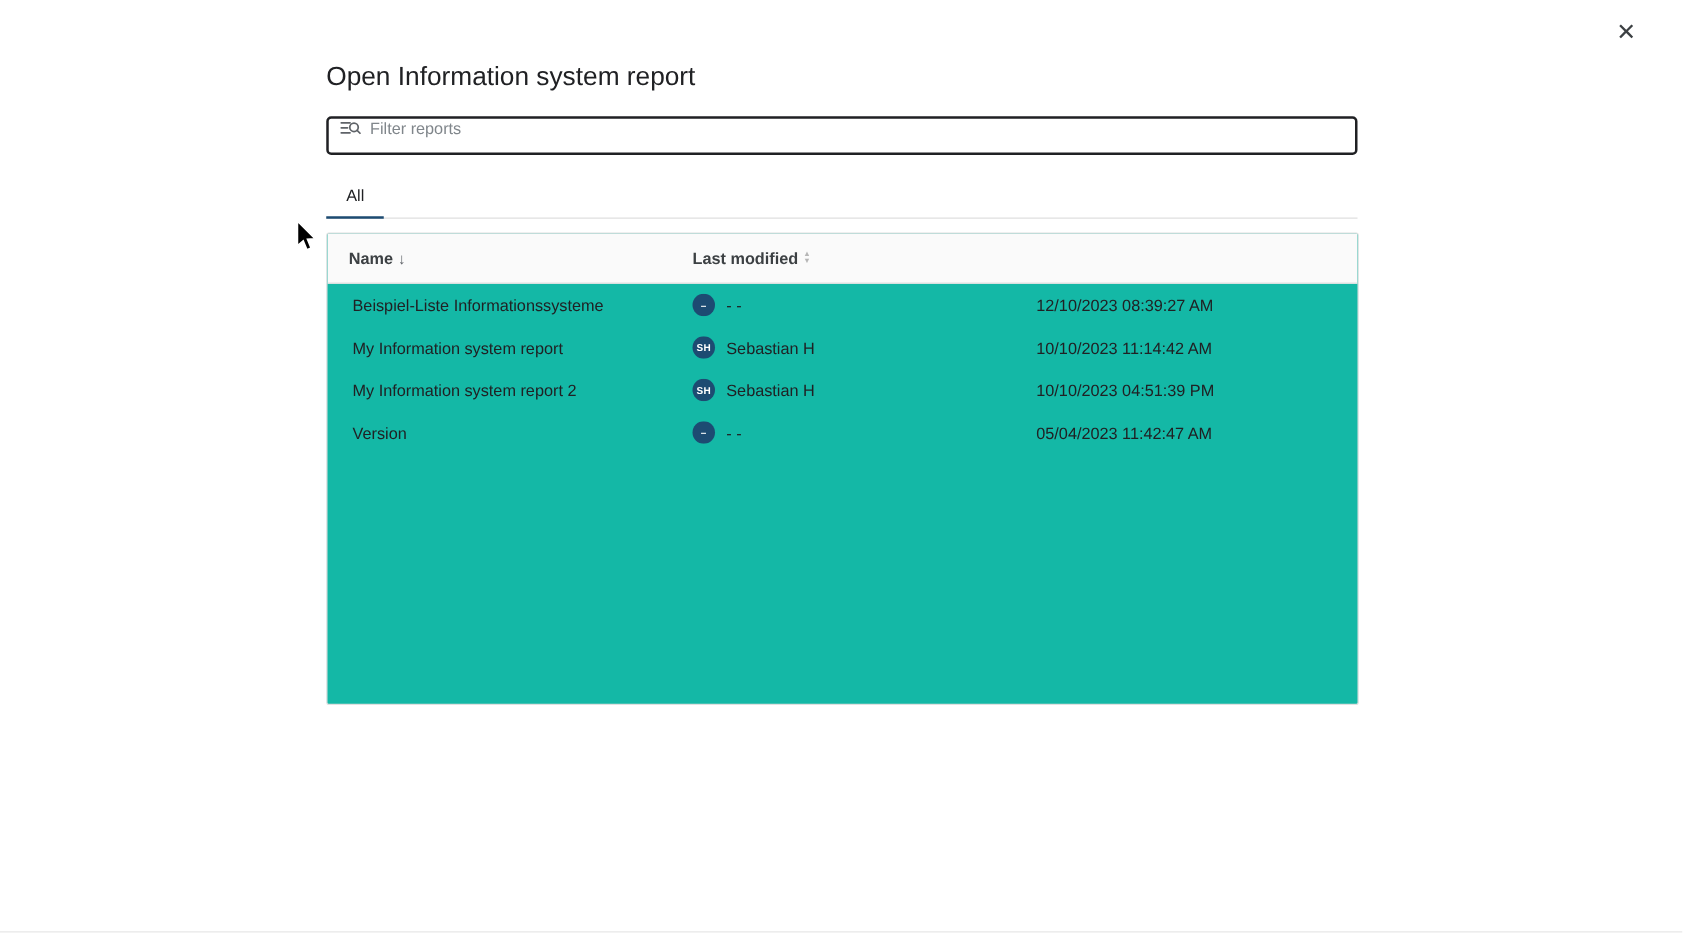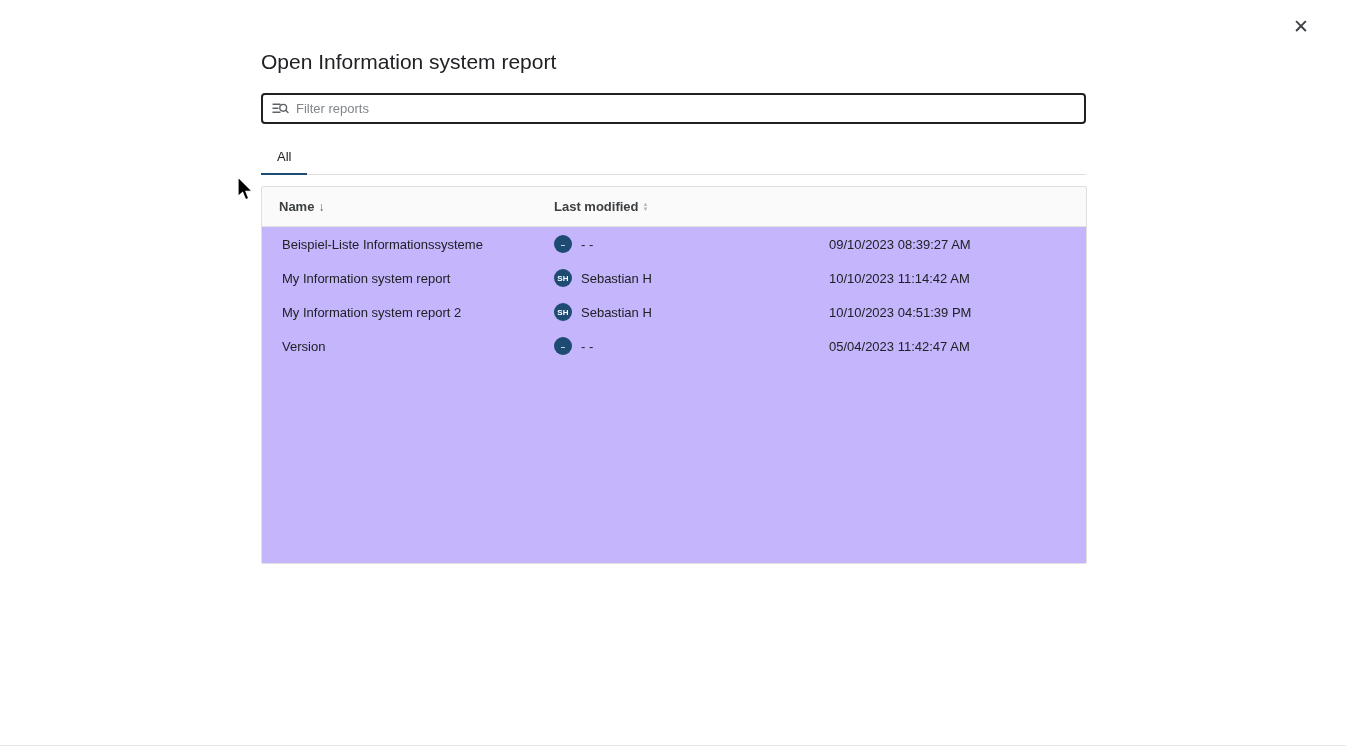--- a/index.html
+++ b/index.html
@@ -2,29 +2,29 @@
 <html><head>
 <meta charset="utf-8">
 <style>
   *{box-sizing:border-box;margin:0;padding:0}
   html,body{width:1346px;height:756px;background:#fff;font-family:"Liberation Sans",sans-serif;overflow:hidden}
   .screen{position:relative;width:1346px;height:756px;background:#fff;--accent:#1d4b72}
   .close-btn{position:absolute;top:14px;right:32px;width:26px;height:26px;border:0;background:transparent;
     font-size:19px;color:#3c4043;cursor:pointer;line-height:26px;text-align:center;font-family:inherit}
   .title{position:absolute;left:261px;top:50px;font-size:21px;color:#202124;font-weight:400}
   .search{position:absolute;left:261px;top:93px;width:825px;height:31px;border:2px solid #202124;border-radius:4px;
-    display:flex;align-items:center;padding:0 9px;background:#fff}
+    display:flex;align-items:flex-start;padding:0 9px;background:#fff}
   .search svg{flex:0 0 auto;margin-right:7px}
   .search input{border:0;outline:0;flex:1;font-size:13px;color:#202124;font-family:inherit;background:transparent}
   .search input::placeholder{color:#80868b}
   .tabbar{position:absolute;left:261px;top:140px;width:825px;height:35px;border-bottom:1px solid #e0e0e0;display:flex}
   .tab{height:calc(100% + 1px);padding:0 16px;display:flex;align-items:center;font-size:13px;font-weight:500;
     color:#202124;border-bottom:2px solid transparent;cursor:pointer}
   .tab.active{border-bottom-color:var(--accent)}
-  .table{position:absolute;left:261px;top:186px;width:826px;height:378px;border:1px solid #e0e0e0;border-radius:2px;background:#c4b5fd;overflow:hidden}
+  .table{position:absolute;left:261px;top:186px;width:826px;height:378px;border:1px solid #e0e0e0;border-radius:2px;background:#14b8a6;overflow:hidden}
   .thead{display:flex;height:40px;background:#fafafa;border-bottom:1px solid #e0e0e0;align-items:center}
   .th{display:flex;align-items:center;gap:4px;padding-left:17px;font-size:13px;font-weight:700;color:#3c4043;cursor:pointer}
   .col1{width:275px}.col2{width:275px}.col3{flex:1}
   .row{display:flex;height:34px;align-items:center;cursor:pointer}
   .cell{font-size:13px;color:#202124;padding-left:17px;display:flex;align-items:center;overflow:hidden;white-space:nowrap}
   .name-cell{padding-left:20px}
   .avatar{width:18px;height:18px;border-radius:50%;background:var(--accent);color:#fff;display:flex;align-items:center;
     justify-content:center;font-size:8px;font-weight:700;margin-right:9px;flex:0 0 auto;letter-spacing:.2px}
   .sort-arrow{font-size:12px;color:#5f6368;line-height:1}
   .sort-both{display:flex;flex-direction:column;line-height:5px;font-size:6px;color:#b6b6b6}
@@ -73,21 +73,21 @@
         </span>
       </div>
     </div>
 
     <div class="row">
       <div class="cell name-cell col1">Beispiel-Liste Informationssysteme</div>
       <div class="cell col2">
         <span class="avatar">–</span>
         <span>- -</span>
       </div>
-      <div class="cell col3">09/10/2023 08:39:27 AM</div>
+      <div class="cell col3">12/10/2023 08:39:27 AM</div>
     </div>
 
     <div class="row">
       <div class="cell name-cell col1">My Information system report</div>
       <div class="cell col2">
         <span class="avatar">SH</span>
         <span>Sebastian H</span>
       </div>
       <div class="cell col3">10/10/2023 11:14:42 AM</div>
     </div>

